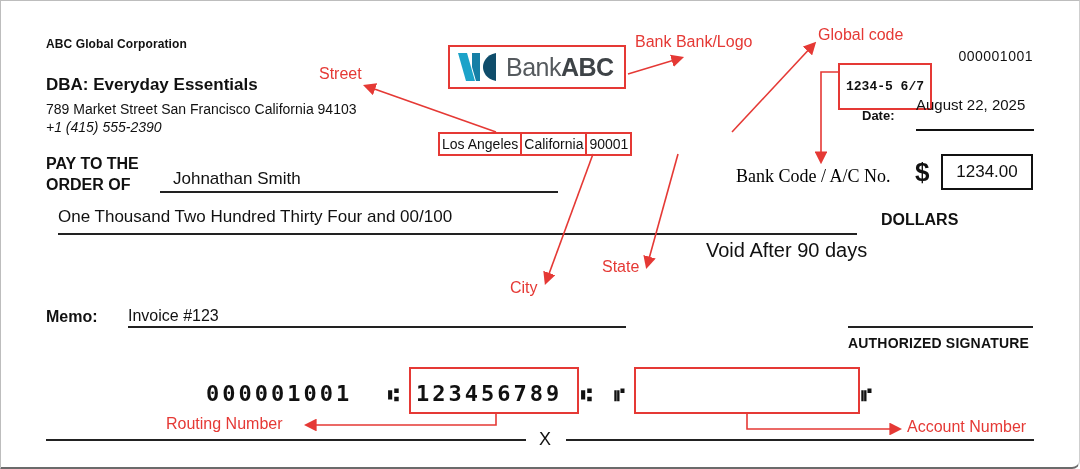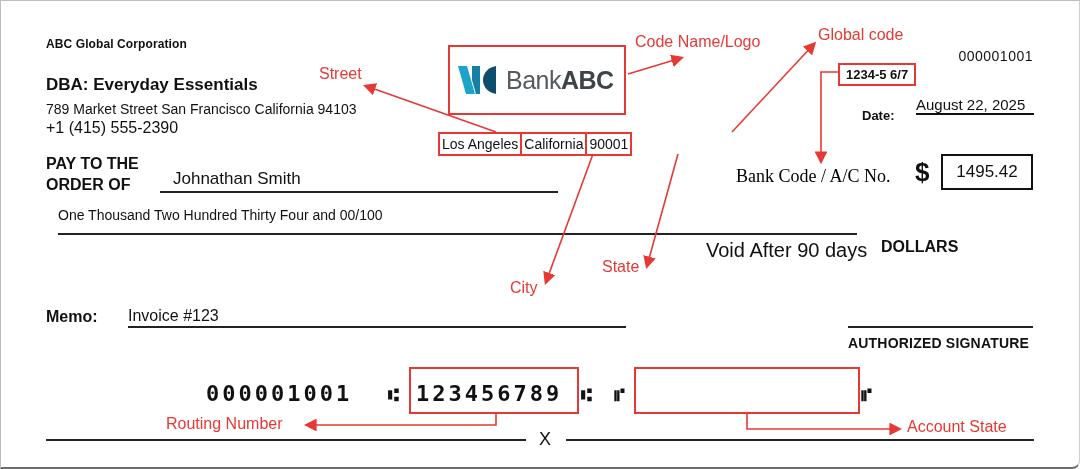--- a/index.html
+++ b/index.html
@@ -2,44 +2,44 @@
 <html><head>
 <meta charset="utf-8">
 <style>
   html, body { margin: 0; padding: 0; background: #ffffff; }
   body { width: 1080px; height: 469px; position: relative; overflow: hidden; font-family: "Liberation Sans", sans-serif; color: #111; }
   .check { position: absolute; left: 0; top: 0; width: 1078px; height: 466px; border: 1px solid #bdbdbd; border-bottom: 2px solid #6b6b6b; border-right: 1px solid #cfcfcf; border-radius: 0 0 8px 0; background: #fff; }
   .abs { position: absolute; white-space: nowrap; }
   .company { left: 45px; top: 36px; font-size: 12px; font-weight: bold; letter-spacing: 0.1px; }
   .dba { left: 45px; top: 74px; font-size: 17px; font-weight: bold; }
   .addr { left: 45px; top: 100px; font-size: 14px; }
-  .phone { left: 45px; top: 118px; font-size: 16px; }
+  .phone { left: 45px; top: 118px; font-size: 14px; font-style: italic; }
 
-  .logo-box { left: 447px; top: 44px; width: 178px; height: 70px; border: 2px solid #e53935; box-sizing: border-box; display: flex; align-items: center; padding-left: 8px; }
+  .logo-box { left: 447px; top: 44px; width: 178px; height: 44px; border: 2px solid #e53935; box-sizing: border-box; display: flex; align-items: center; padding-left: 8px; }
   .logo-mark { width: 44px; height: 28px; }
   .logo-text { font-size: 25px; color: #555a5e; margin-left: 4px; letter-spacing: -0.5px; }
   .logo-text b { color: #3e4347; font-weight: bold; }
 
   .bank-addr { left: 437px; top: 131px; display: flex; font-size: 14px; }
   .bank-addr span { border: 2px solid #e53935; padding: 1px 2px; margin-right: -2px; line-height: 18px; }
 
   .check-no { right: 46px; top: 47px; font-size: 14px; letter-spacing: 0.5px; }
-  .bank-code { left: 837px; top: 62px; font-size: 13px; font-weight: bold; border: 2px solid #e53935; padding: 2px 6px; }
+  .bank-code { left: 837px; top: 62px; font-size: 13px; font-weight: bold; border: 2px solid #e53935; padding: 14px 6px; font-family: Liberation Mono, monospace; }
   .date-label { left: 861px; top: 107px; font-size: 13px; font-weight: bold; }
-  .date-val { left: 915px; top: 95px; font-size: 15px; width: 118px; border-bottom: 2px solid #111; padding-bottom: 0; }
+  .date-val { left: 915px; top: 95px; font-size: 15px; width: 118px; border-bottom: 2px solid #111; padding-bottom: 16px; }
 
   .dollar-sign { left: 914px; top: 156px; font-size: 26px; font-weight: bold; }
   .amount-box { left: 940px; top: 153px; width: 92px; height: 36px; border: 2px solid #111; box-sizing: border-box; font-size: 17px; display: flex; align-items: center; justify-content: center; }
 
   .pay-label { left: 45px; top: 152px; font-size: 16px; font-weight: bold; line-height: 21px; }
   .payee { left: 172px; top: 168px; font-size: 17px; }
   .payee-line { left: 159px; top: 190px; width: 398px; height: 2px; background: #222; }
-  .words { left: 57px; top: 206px; font-size: 14px; }
+  .words { left: 57px; top: 206px; font-size: 17px; }
   .words-line { left: 57px; top: 232px; width: 799px; height: 2px; background: #222; }
-  .dollars { left: 880px; top: 210px; font-size: 16px; font-weight: bold; margin-top: 27px; }
+  .dollars { left: 880px; top: 210px; font-size: 16px; font-weight: bold; }
   .void { left: 705px; top: 238px; font-size: 20px; }
 
   .memo-label { left: 45px; top: 307px; font-size: 16px; font-weight: bold; }
   .memo-val { left: 127px; top: 306px; font-size: 16px; }
   .memo-line { left: 127px; top: 325px; width: 498px; height: 2px; background: #222; }
 
   .sig-line { left: 847px; top: 325px; width: 185px; height: 2px; background: #222; }
   .sig-label { left: 847px; top: 334px; font-size: 14px; font-weight: bold; letter-spacing: 0.2px; }
 
   .micr { top: 380px; font-family: "DejaVu Sans Mono", monospace; font-size: 22px; letter-spacing: 3px; font-weight: bold; }
@@ -82,21 +82,21 @@
     <span>California</span>
     <span>90001</span>
   </div>
 
   <div class="abs check-no">000001001</div>
   <div class="abs bank-code">1234-5 6/7</div>
   <div class="abs date-label">Date:</div>
   <div class="abs date-val">August 22, 2025</div>
 
   <div class="abs dollar-sign">$</div>
-  <div class="abs amount-box">1495.42</div>
+  <div class="abs amount-box">1234.00</div>
 
   <div class="abs pay-label">
     <div>PAY TO THE</div>
     <div>ORDER OF</div>
   </div>
   <div class="abs payee">Johnathan Smith</div>
   <div class="abs payee-line"></div>
 
   <div class="abs words">One Thousand Two Hundred Thirty Four and 00/100</div>
   <div class="abs words-line"></div>
@@ -117,27 +117,27 @@
   <div class="abs micr" style="left:580px;"><span class="micr-sym">⑆</span></div>
   <div class="abs micr-account-box"></div>
   <div class="abs micr" style="left:613px;"><span class="micr-sym">⑈</span></div>
   <div class="abs micr" style="left:860px;"><span class="micr-sym">⑈</span></div>
 
   <div class="abs bottom-line-l"></div>
   <div class="abs bottom-x">X</div>
   <div class="abs bottom-line-r"></div>
 
   <div class="abs ann" style="left:318px; top:64px;">Street</div>
-  <div class="abs ann" style="left:634px; top:32px;">Code Name/Logo</div>
+  <div class="abs ann" style="left:634px; top:32px;">Bank Bank/Logo</div>
   <div class="abs ann" style="left:817px; top:25px;">Global code</div>
   <div class="abs ann-serif" style="left:735px; top:165px;">Bank Code / A/C No.</div>
   <div class="abs ann" style="left:509px; top:278px;text-align:center;">City</div>
   <div class="abs ann" style="left:601px; top:257px;text-align:center;">State</div>
   <div class="abs ann" style="left:165px; top:414px;">Routing Number</div>
-  <div class="abs ann" style="left:906px; top:417px;">Account State</div>
+  <div class="abs ann" style="left:906px; top:417px;">Account Number</div>
 
   <svg class="overlay" viewBox="0 0 1080 469">
     <defs>
       <marker id="ah" markerWidth="8" markerHeight="8" refX="6" refY="4" orient="auto">
         <path d="M0,0 L8,4 L0,8 Z" fill="#e53935"></path>
       </marker>
     </defs>
     <g stroke="#e53935" stroke-width="1.6" fill="none">
       <line x1="495" y1="131" x2="365" y2="85" marker-end="url(#ah)"></line>
       <line x1="627" y1="73" x2="680" y2="57" marker-end="url(#ah)"></line>

